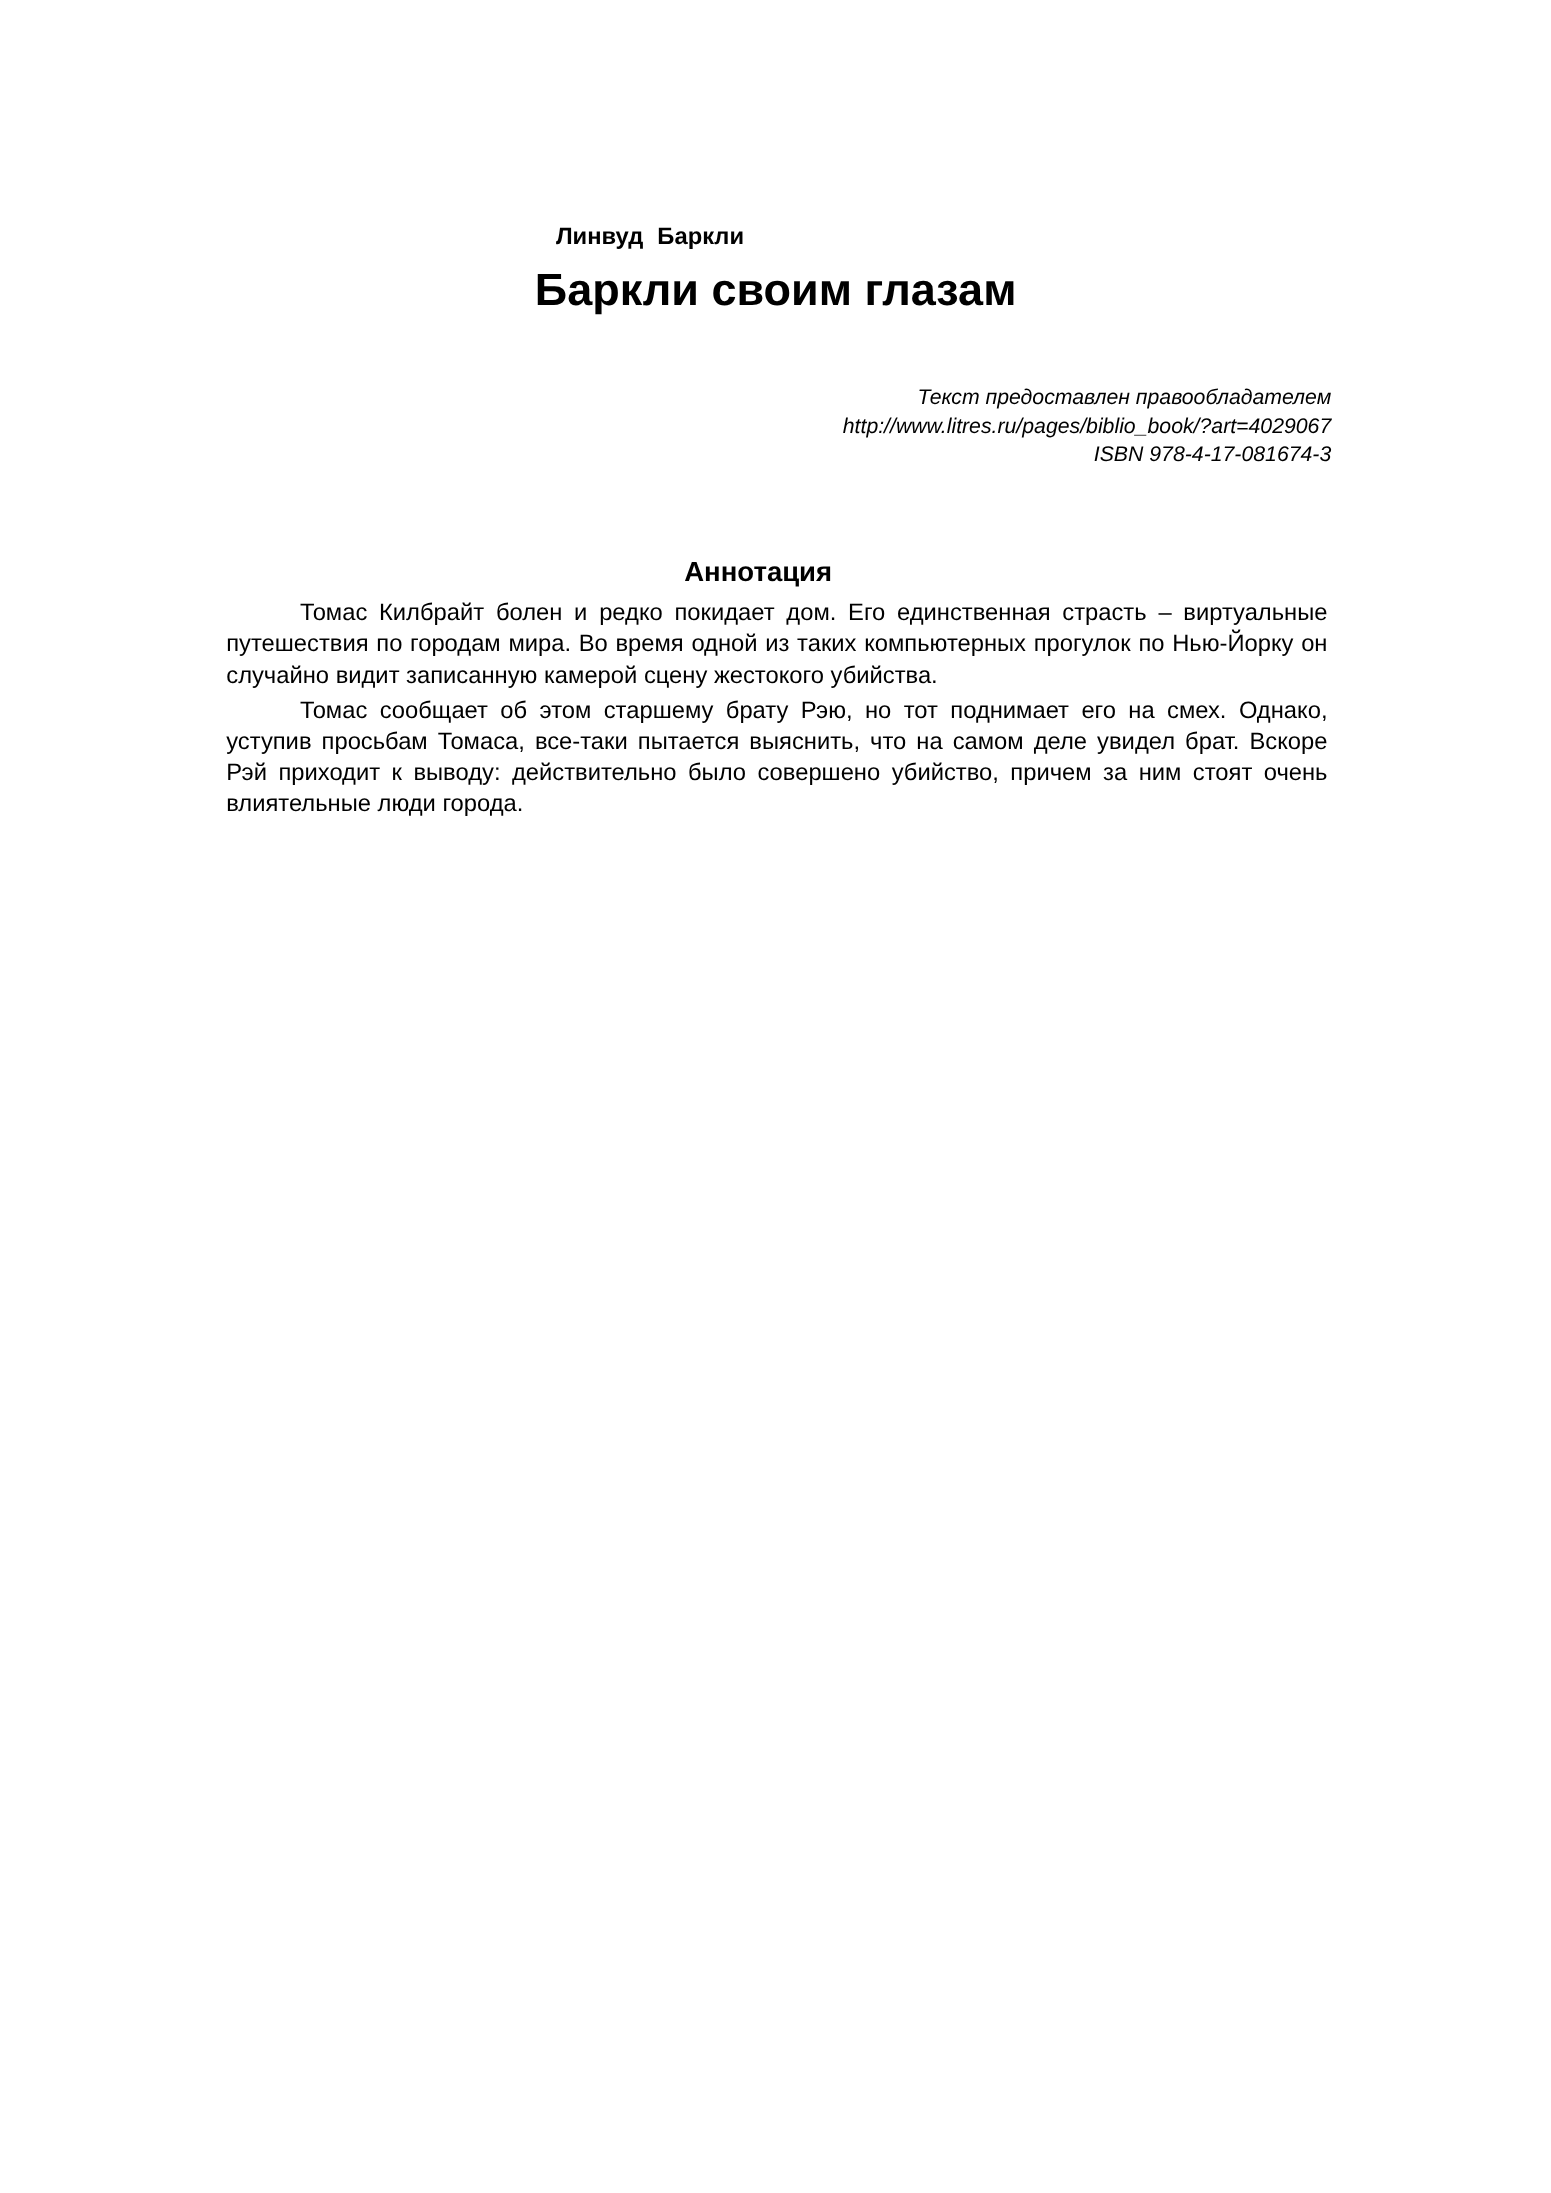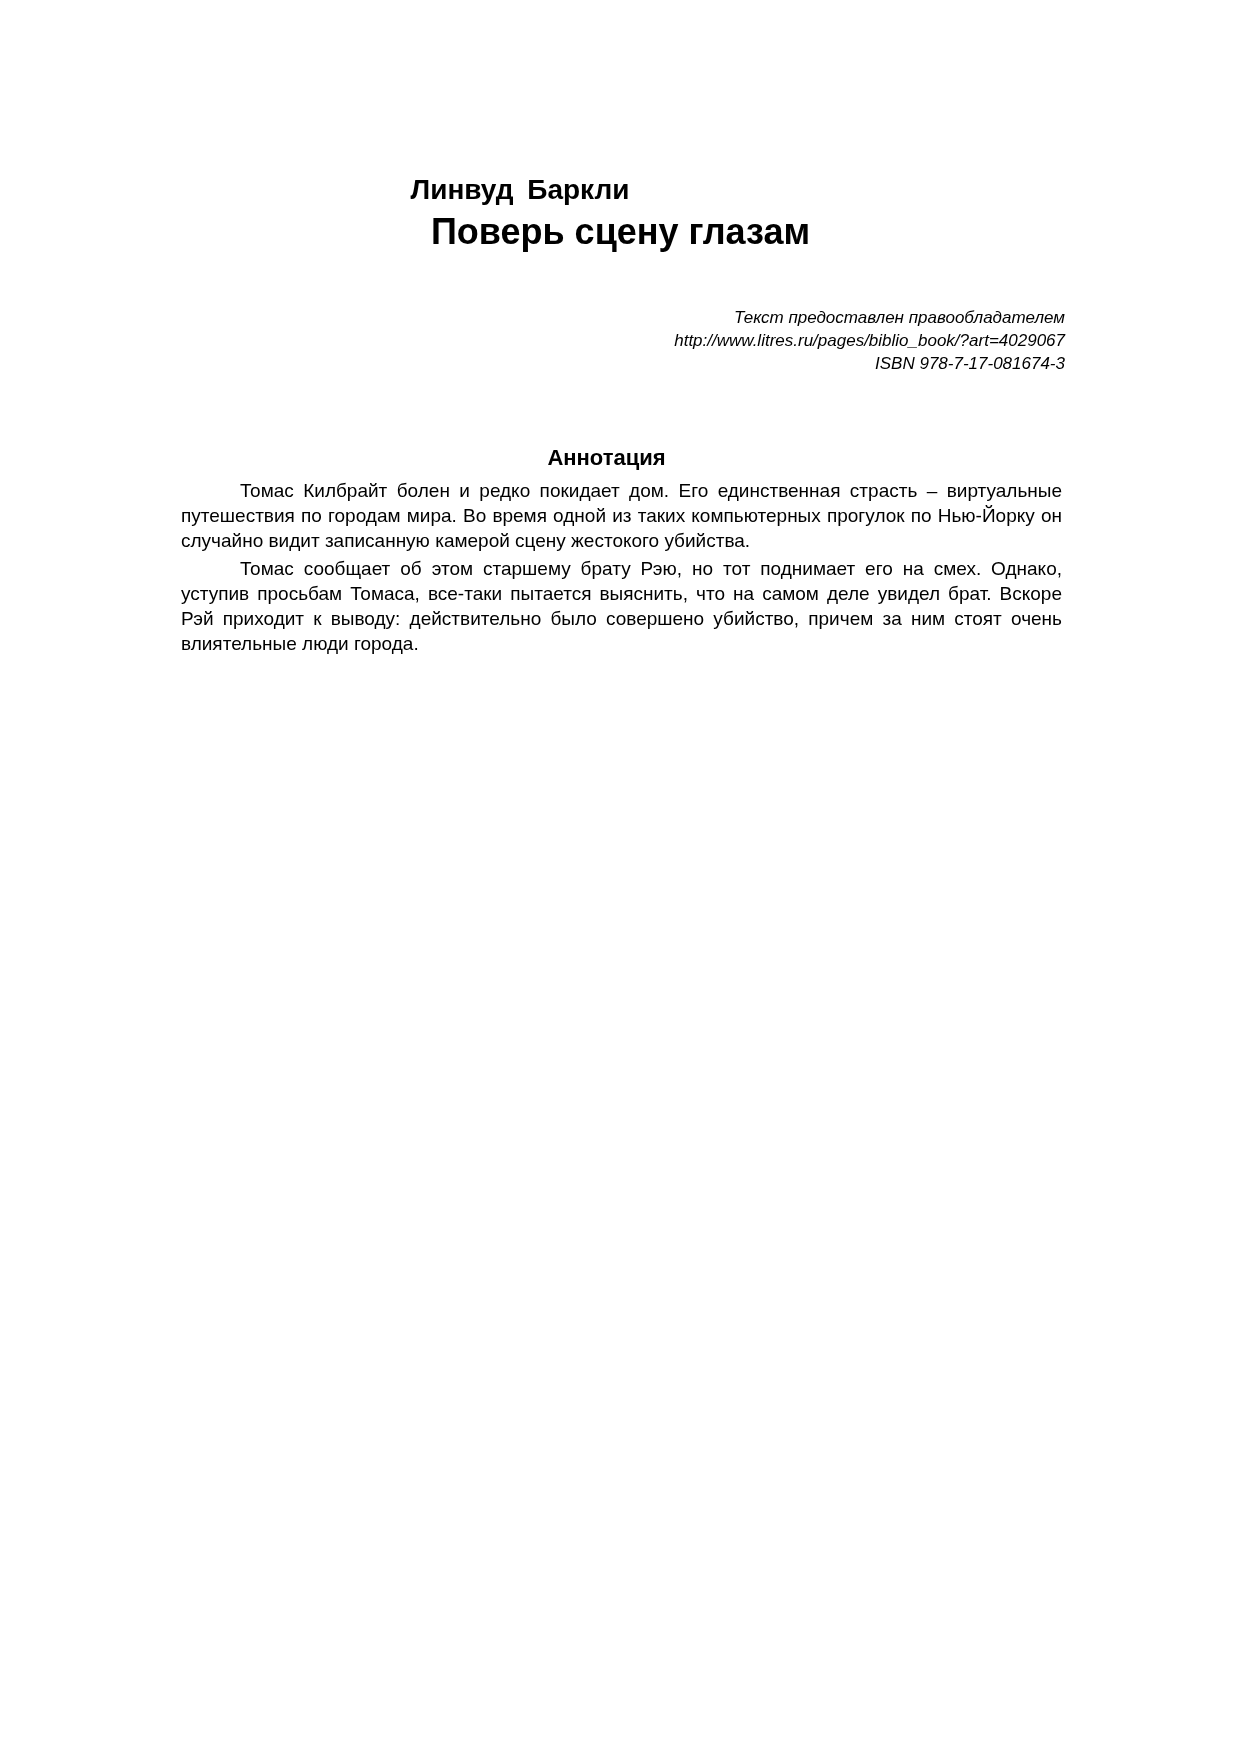--- a/index.html
+++ b/index.html
@@ -1,34 +1,34 @@
 <!DOCTYPE html>
 <html><head>
 <meta charset="utf-8">
 <style>
   html, body { margin: 0; padding: 0; background: #ffffff; }
   body { width: 1241px; height: 1754px; position: relative; overflow: hidden; color: #000; font-family: "Liberation Sans", sans-serif; }
-  .author { position: absolute; top: 174px; left: 0; width: 1040px; text-align: center; font-weight: bold; font-size: 28px; line-height: 32px; word-spacing: 6px; }
+  .author { position: absolute; top: 174px; left: 0; width: 1040px; text-align: center; font-weight: bold; font-size: 19px; line-height: 32px; word-spacing: 6px; }
   .title { position: absolute; top: 210px; left: 0; width: 1241px; text-align: center; font-weight: bold; font-size: 36px; line-height: 44px; }
   .meta { position: absolute; top: 306px; right: 176px; text-align: right; font-style: italic; font-size: 17px; line-height: 23px; margin-left: 32px; }
   .meta div { white-space: nowrap; }
   .annot-heading { position: absolute; top: 444px; left: 0; width: 1213px; text-align: center; font-weight: bold; font-size: 22px; line-height: 28px; }
   .annot-body { position: absolute; top: 475px; left: 178px; width: 887px; font-size: 19px; line-height: 25px; text-align: justify; }
   .annot-body p { margin: 3px; text-indent: 59px; }
 </style>
 </head>
 <body>
 
 <div class="author">Линвуд  Баркли</div>
-<div class="title">Поверь сцену глазам</div>
+<div class="title">Баркли своим глазам</div>
 
 <div class="meta">
   <div>Текст предоставлен правообладателем</div>
   <div>http://www.litres.ru/pages/biblio_book/?art=4029067</div>
-  <div>ISBN 978-7-17-081674-3</div>
+  <div>ISBN 978-4-17-081674-3</div>
 </div>
 
 <div class="annot-heading">Аннотация</div>
 
 <div class="annot-body">
   <p>Томас Килбрайт болен и редко покидает дом. Его единственная страсть – виртуальные путешествия по городам мира. Во время одной из таких компьютерных прогулок по Нью-Йорку он случайно видит записанную камерой сцену жестокого убийства.</p>
   <p>Томас сообщает об этом старшему брату Рэю, но тот поднимает его на смех. Однако, уступив просьбам Томаса, все-таки пытается выяснить, что на самом деле увидел брат. Вскоре Рэй приходит к выводу: действительно было совершено убийство, причем за ним стоят очень влиятельные люди города.</p>
 </div>
 
 </body></html>

